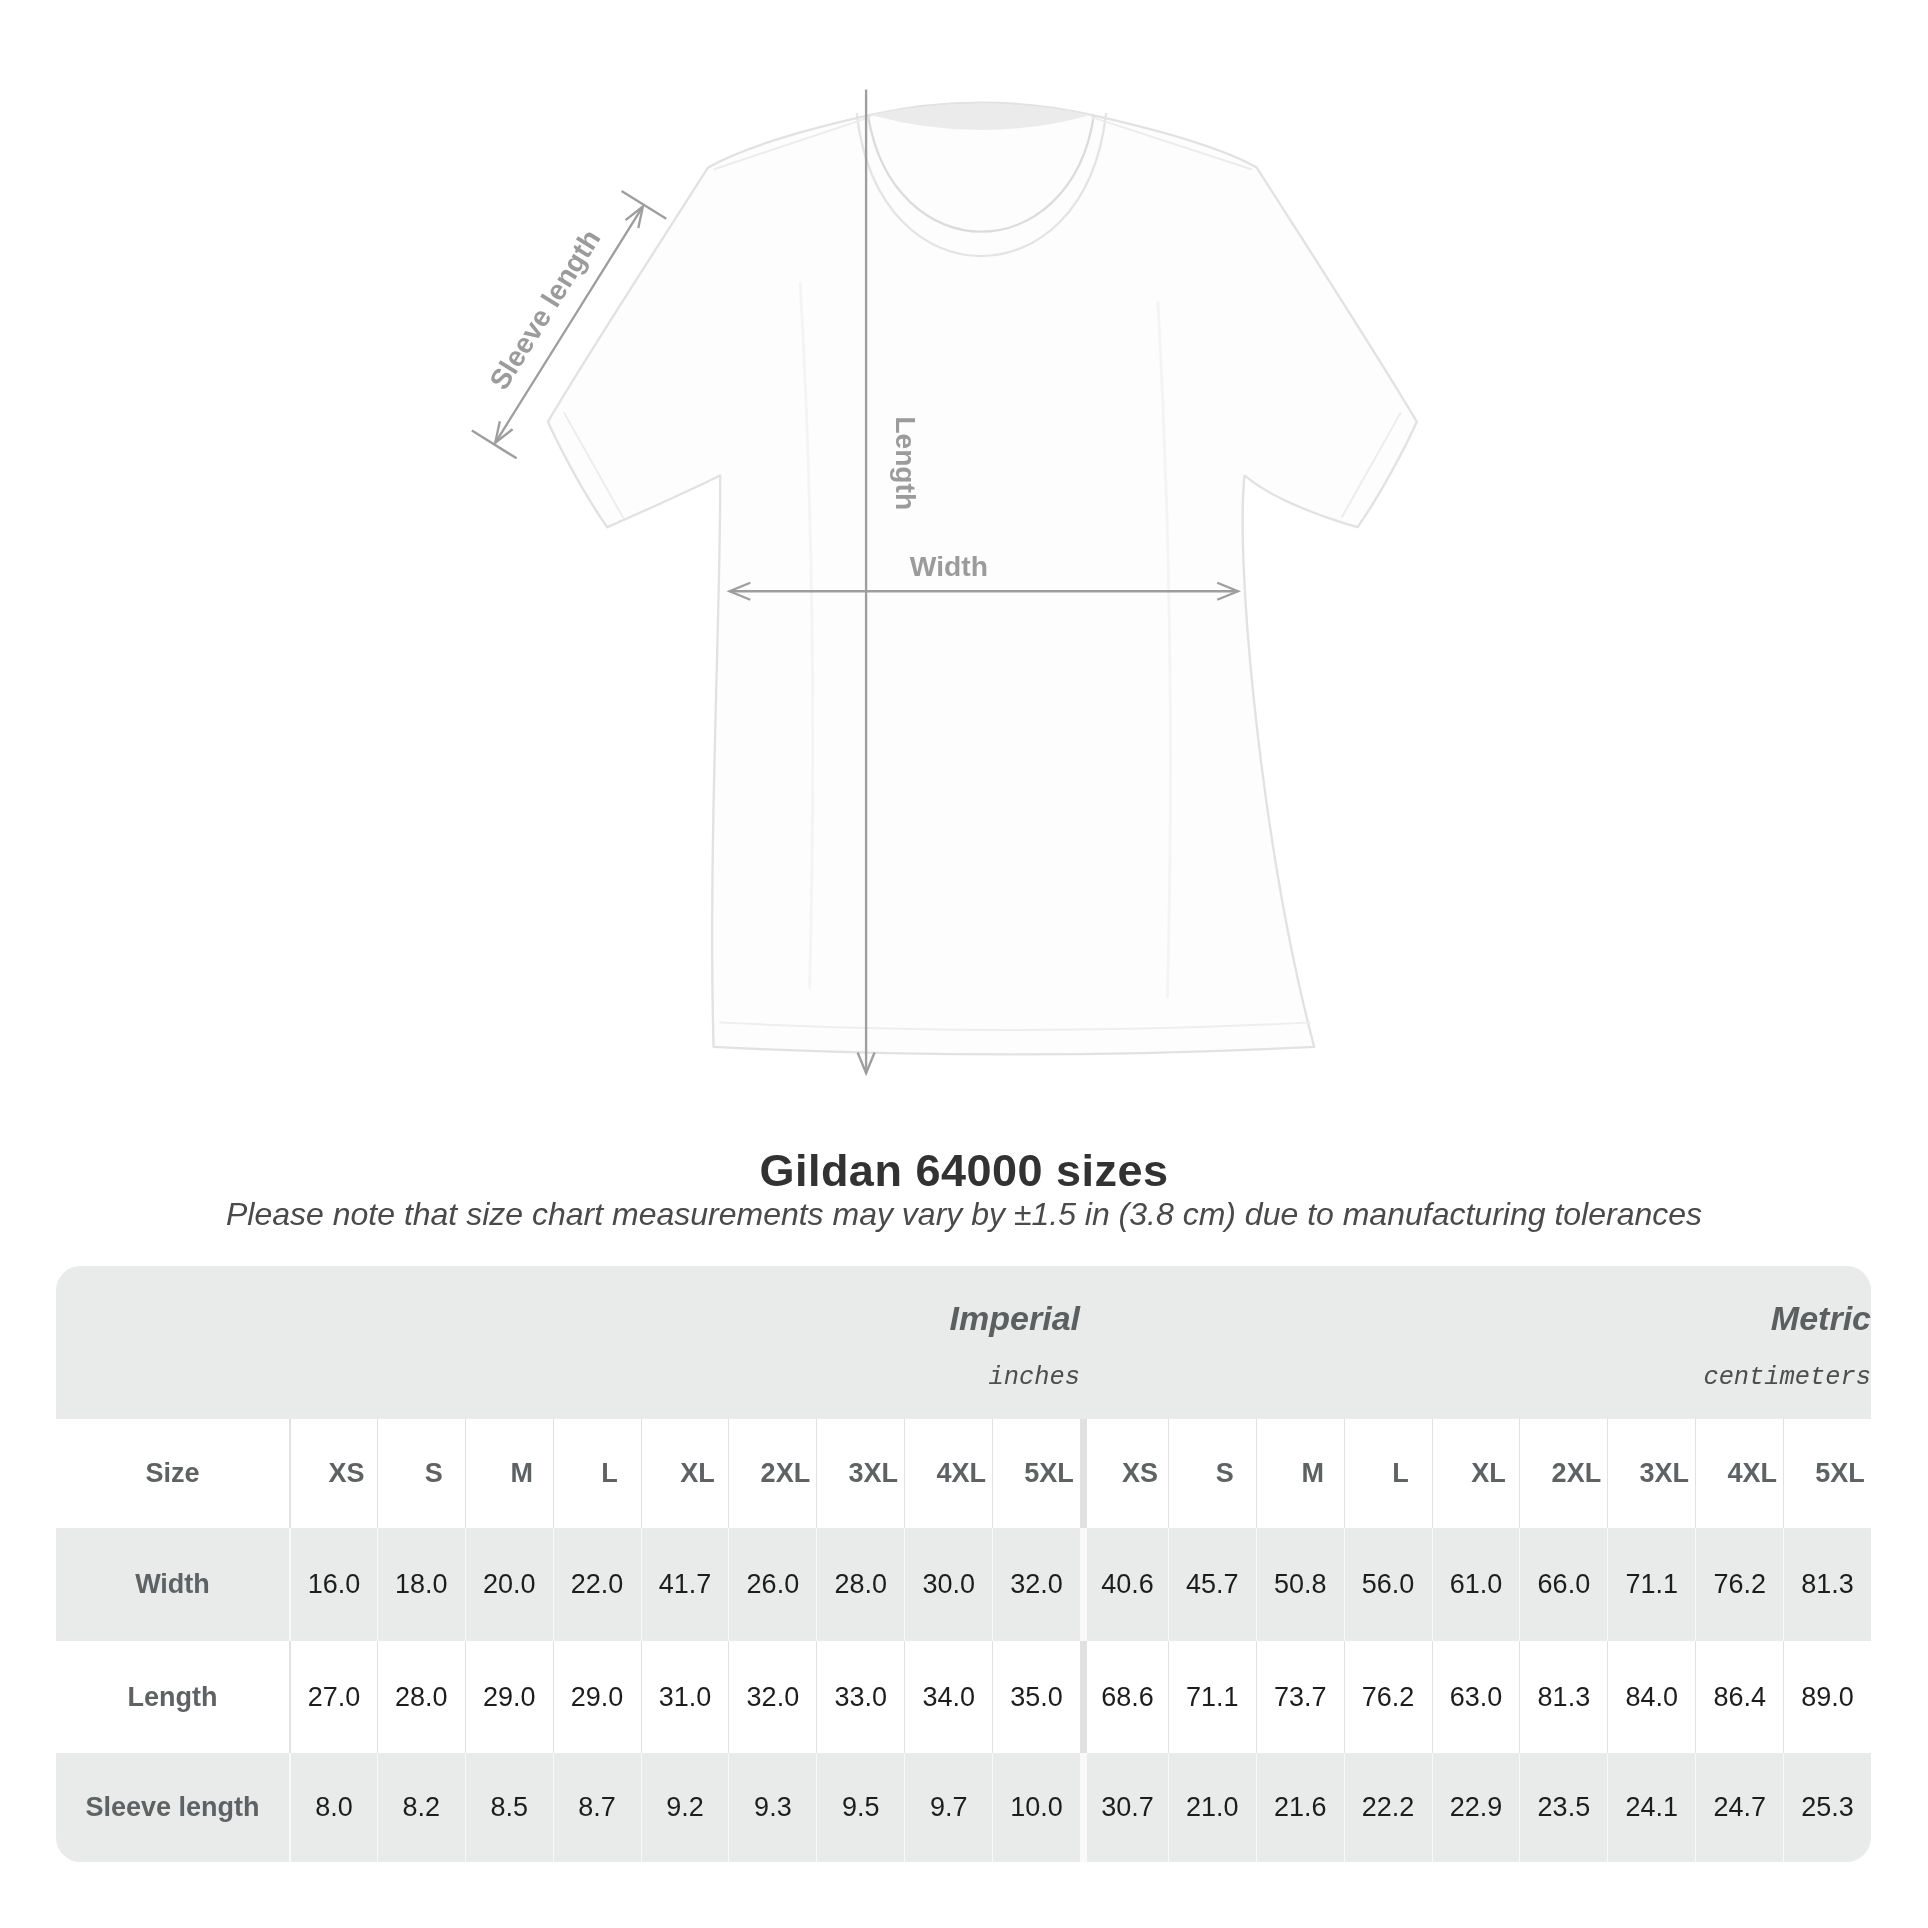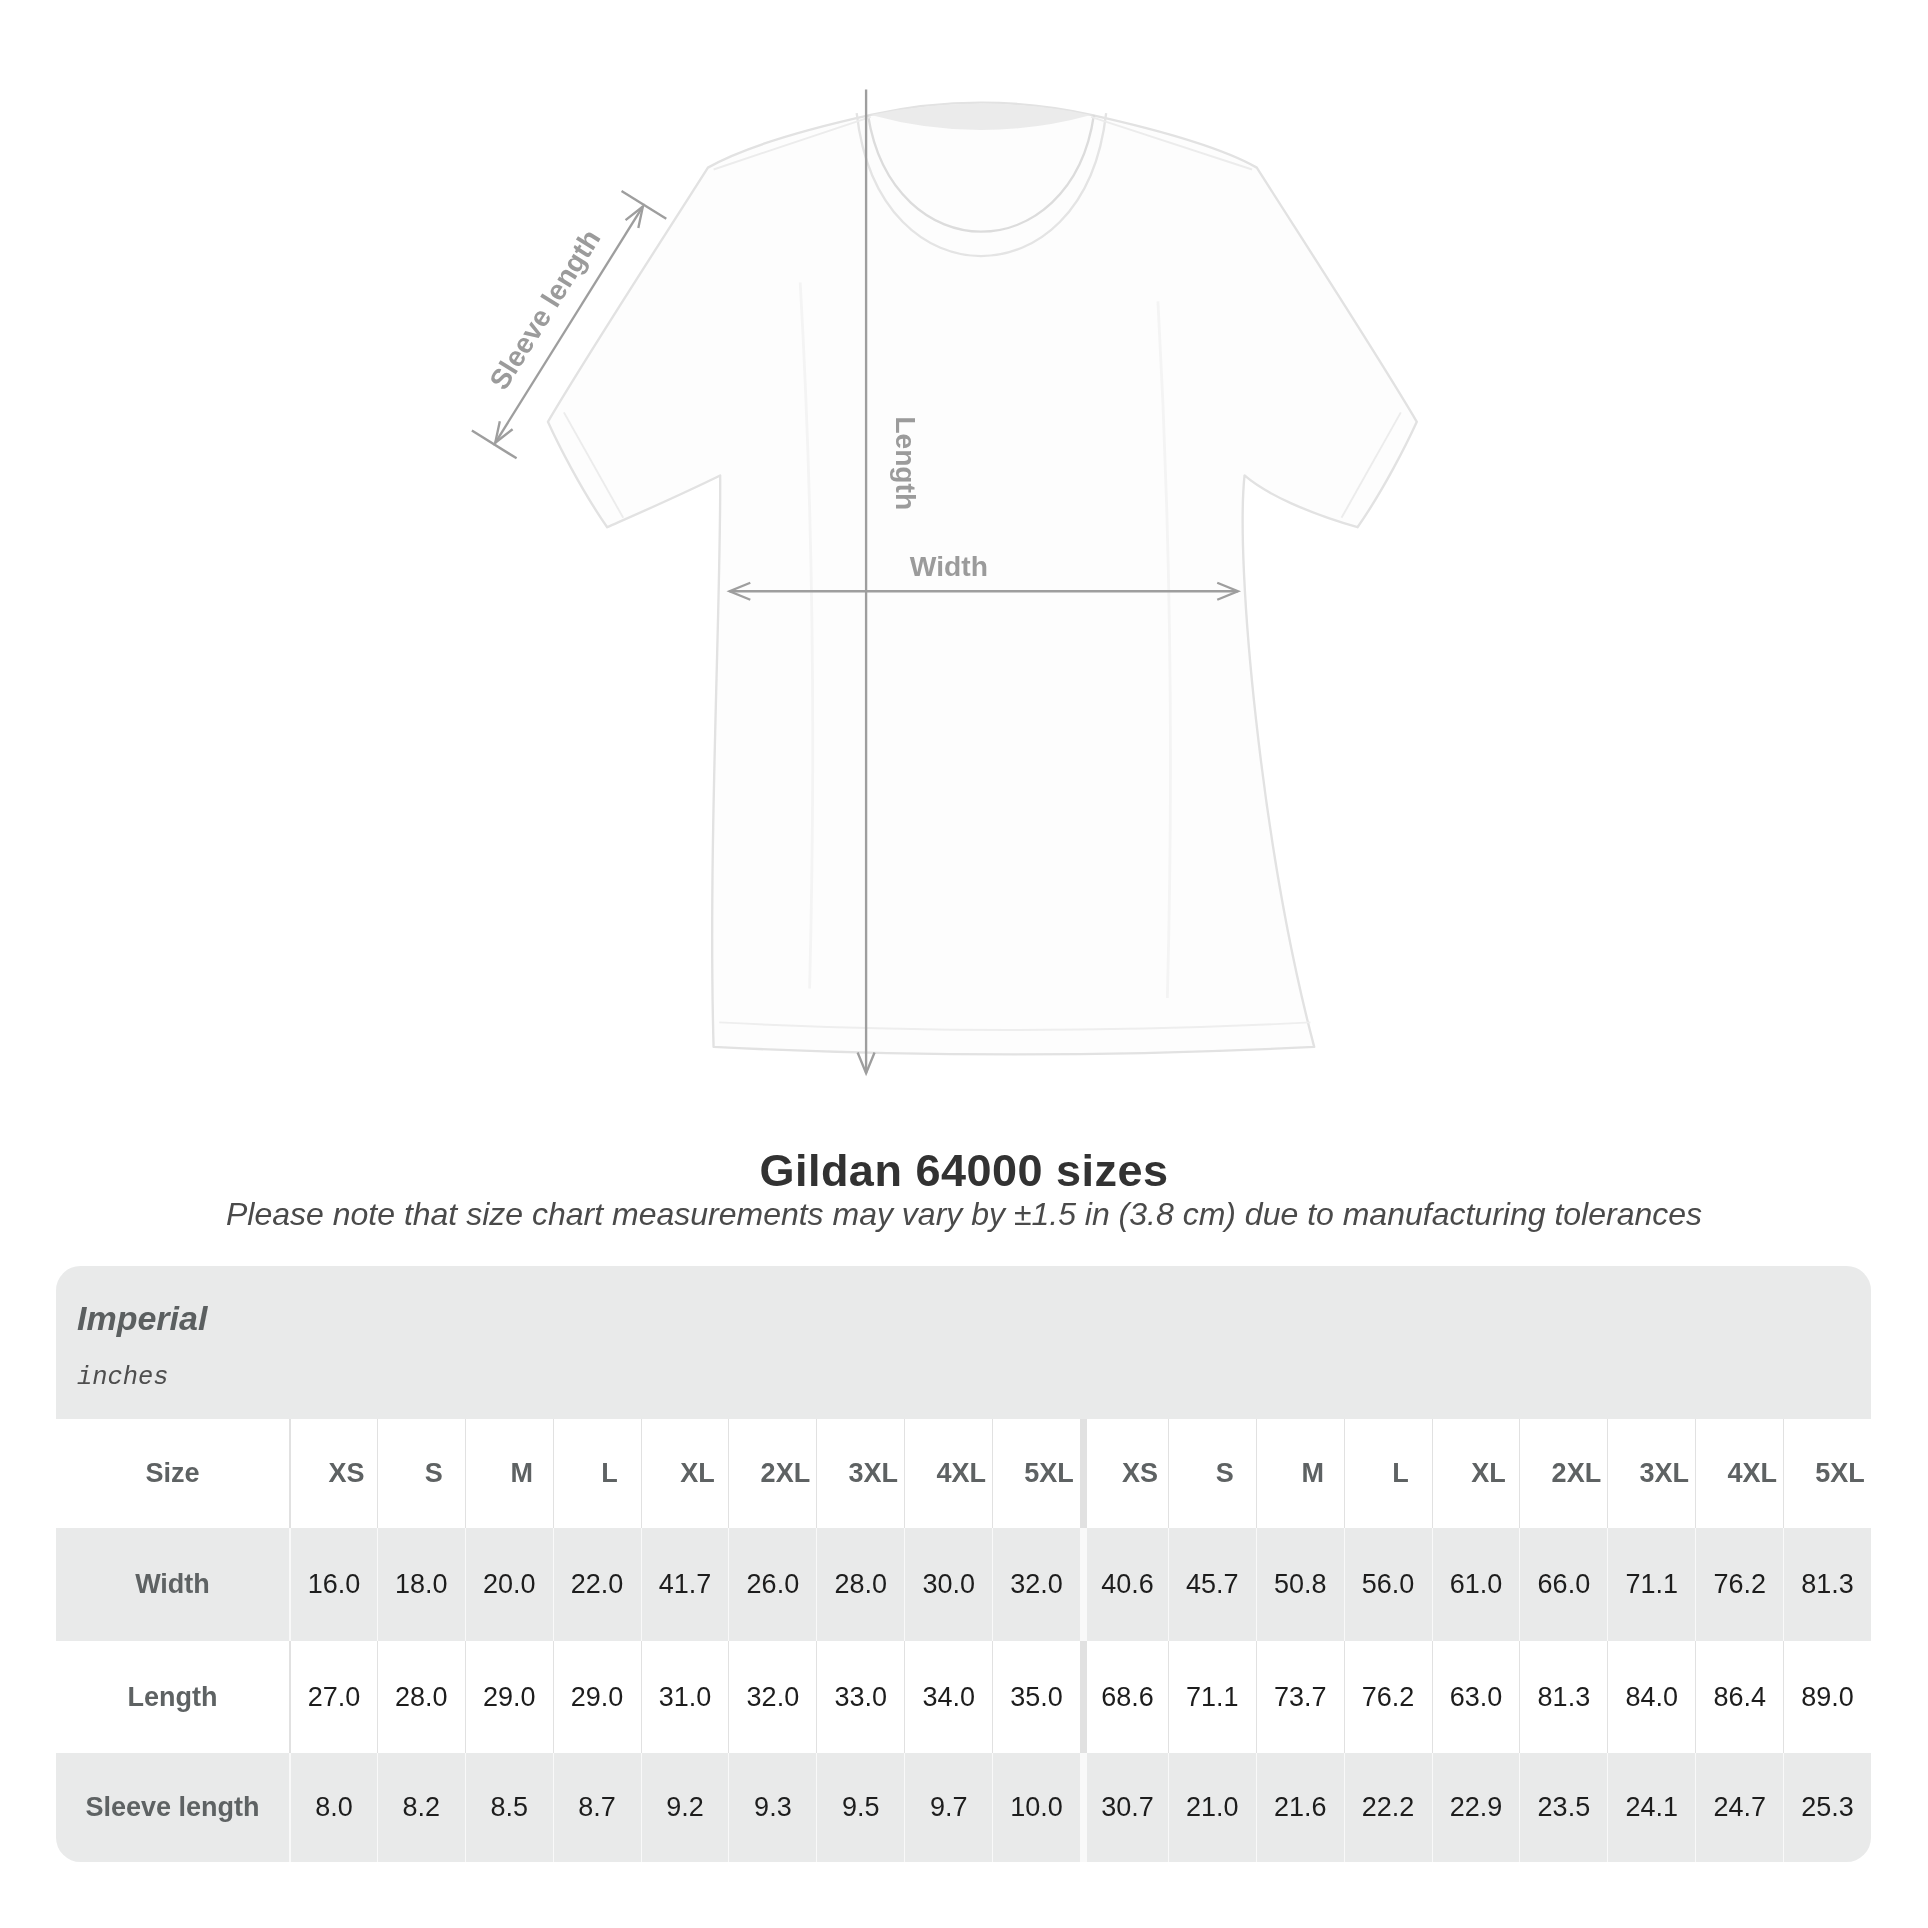--- a/index.html
+++ b/index.html
@@ -12,21 +12,21 @@
   
   .page-title{position:absolute;left:0;top:1145px;width:100%;text-align:center;
     font-size:45px;font-weight:bold;color:#323232;letter-spacing:0.5px;}
   .page-subtitle{position:absolute;left:0;top:1196px;width:100%;text-align:center;
     font-size:32px;font-style:italic;color:#4a4a4a;}
 
   
   .size-table{position:absolute;left:56px;top:1266px;width:1815px;height:596px;
     border-radius:24.5px;overflow:hidden;}
   .unit-band{display:grid;grid-template-columns:1024px 1fr;height:153px;background:#e9eaea;}
-  .unit-cell{display:flex;flex-direction:column;align-items:flex-start;justify-content:center;gap:25px;padding-top:5.6px;padding-left:21px;}
+  .unit-cell{display:flex;flex-direction:column;align-items:flex-end;justify-content:center;gap:25px;padding-top:5.6px;}
   .unit-name{font-size:34px;font-weight:bold;font-style:italic;color:#5b5f60;}
   .unit-sub{font-size:25.4px;font-style:italic;color:#4e4e4e;font-family:Liberation Mono, monospace;}
 
   .trow{display:grid;grid-template-columns:233px repeat(18,1fr);}
   .r-size{height:109px;background:#ffffff;--sep:#e1e1e1;}
   .r-g{background:#e9eaea;--sep:#f9f9f9;}
   .r-w{background:#ffffff;--sep:#e1e1e1;}
   .row-width{height:113px;}
   .row-length{height:112px;}
   .row-sleeve{height:109px;}
@@ -101,20 +101,24 @@
 
   <div class="page-title">Gildan 64000 sizes</div>
   <div class="page-subtitle">Please note that size chart measurements may vary by ±1.5 in (3.8 cm) due to manufacturing tolerances</div>
 
   <div class="size-table">
 
     <div class="unit-band">
       <div class="unit-cell">
         <div class="unit-name">Imperial</div>
         <div class="unit-sub">inches</div>
+      </div>
+      <div class="unit-cell">
+        <div class="unit-name">Metric</div>
+        <div class="unit-sub">centimeters</div>
       </div>
     </div>
 
     <div class="trow r-size">
       <div class="cell lab">Size</div>
       <div class="cell hdr first">XS</div>
       <div class="cell hdr">S</div>
       <div class="cell hdr">M</div>
       <div class="cell hdr">L</div>
       <div class="cell hdr">XL</div>

